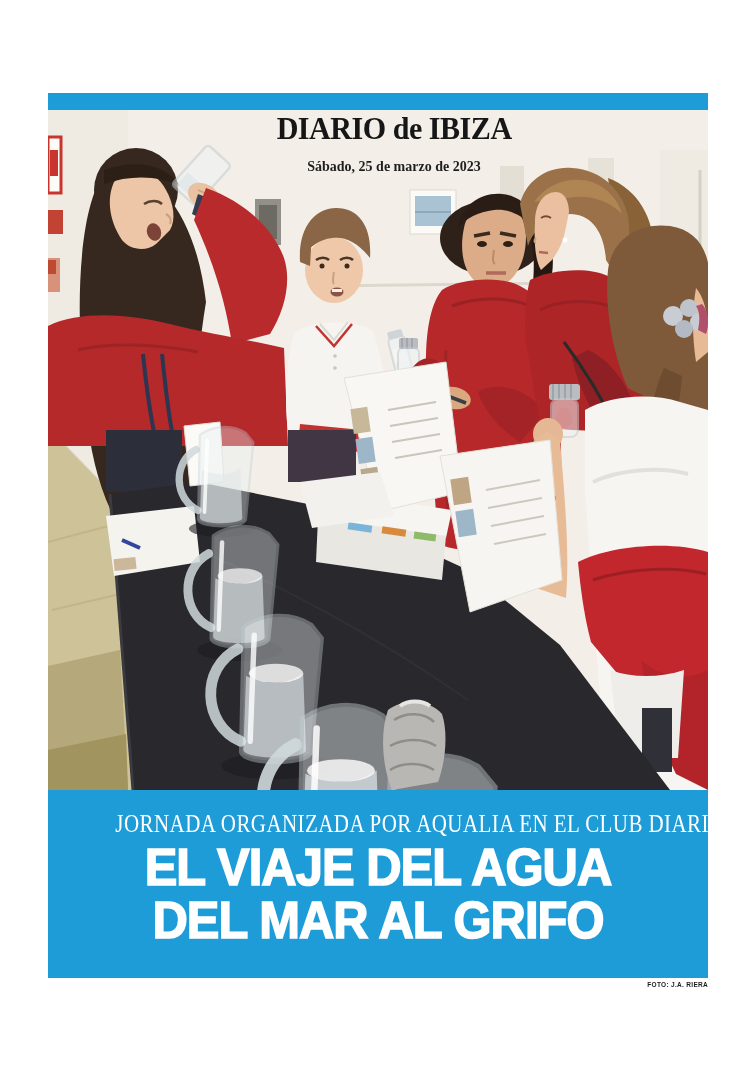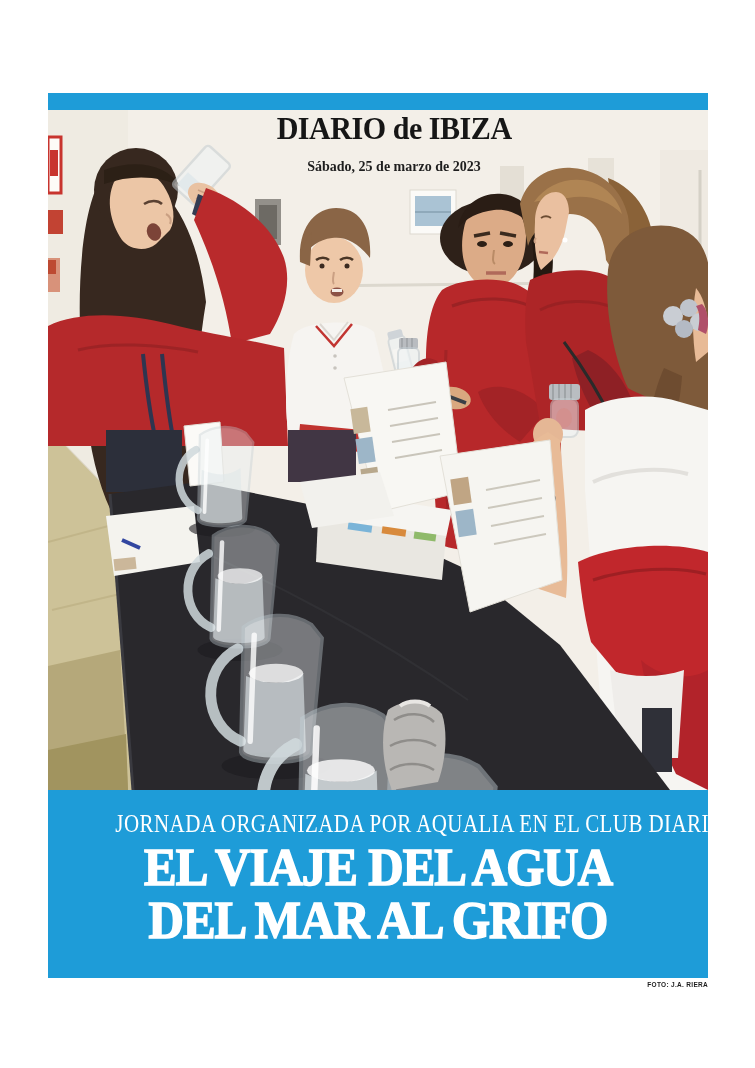--- a/index.html
+++ b/index.html
@@ -58,21 +58,21 @@
     line-height:26px;
     font-weight:400;
     letter-spacing:0.5px;
     display:inline-block;
     transform:scaleX(0.84);
     white-space:nowrap;
   }
   .headline{
     margin-top:4px;
     color:#ffffff;
-    font-family:Liberation Serif, serif;
+    font-family:Liberation Sans, sans-serif;
     font-weight:bold;
     font-size:52px;
     line-height:53px;
     letter-spacing:-1px;
     -webkit-text-stroke:1.6px #ffffff;
   }
   .headline .hl-line{display:block;transform:scaleX(0.94);}
   .credit{
     margin-top:3px;
     text-align:right;

